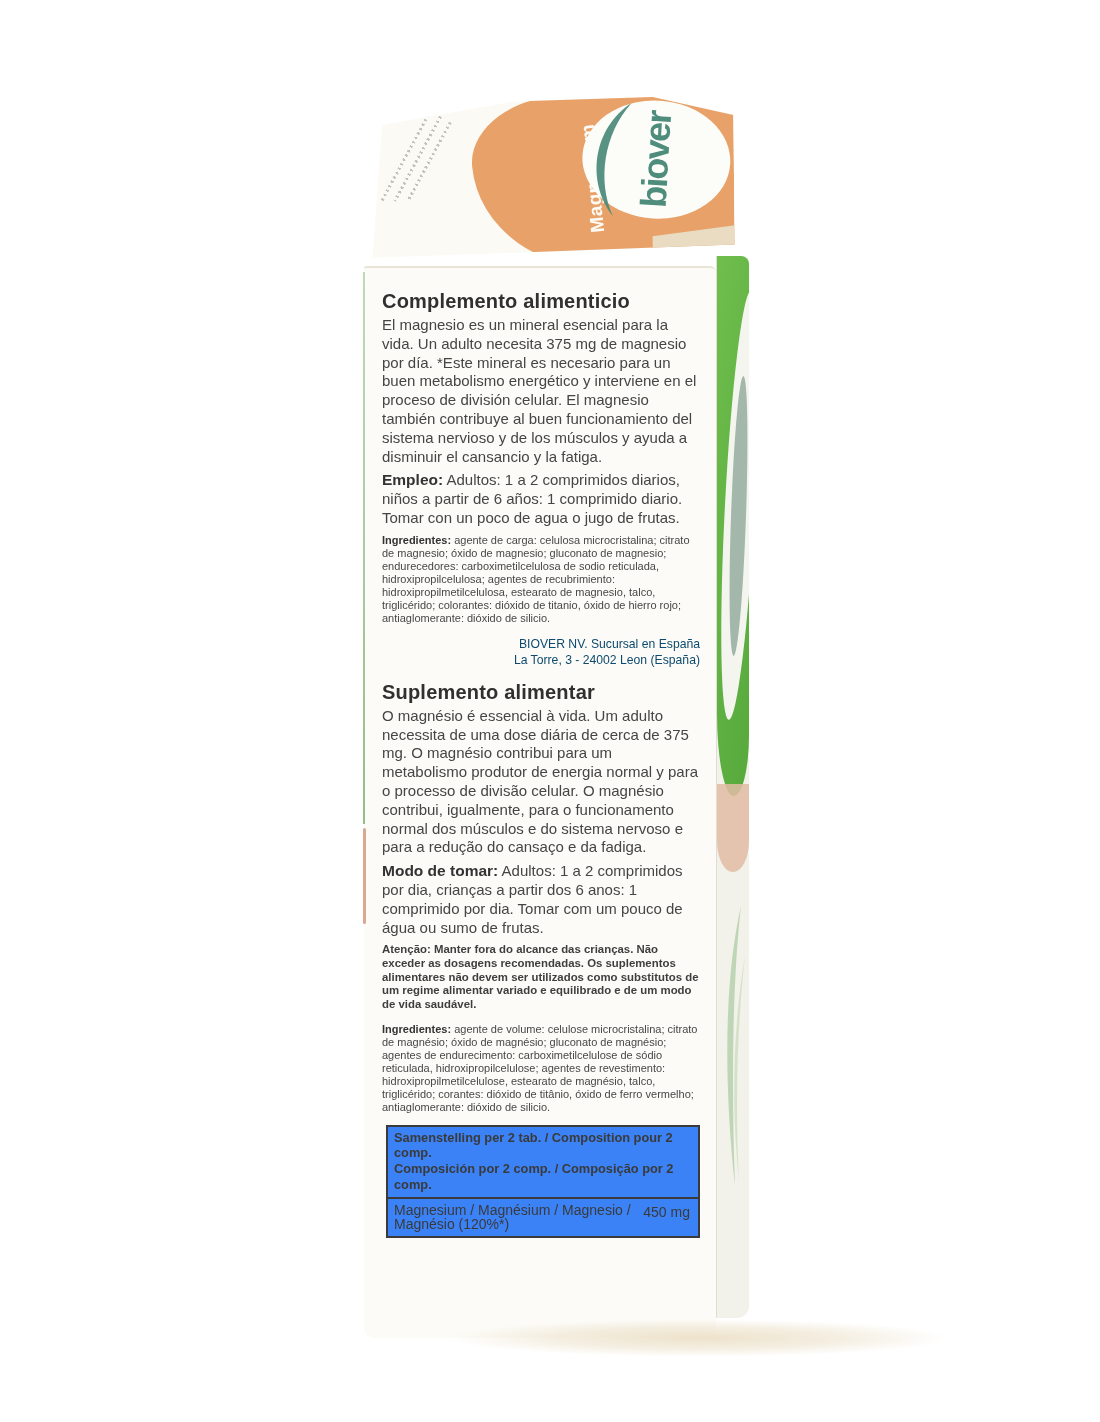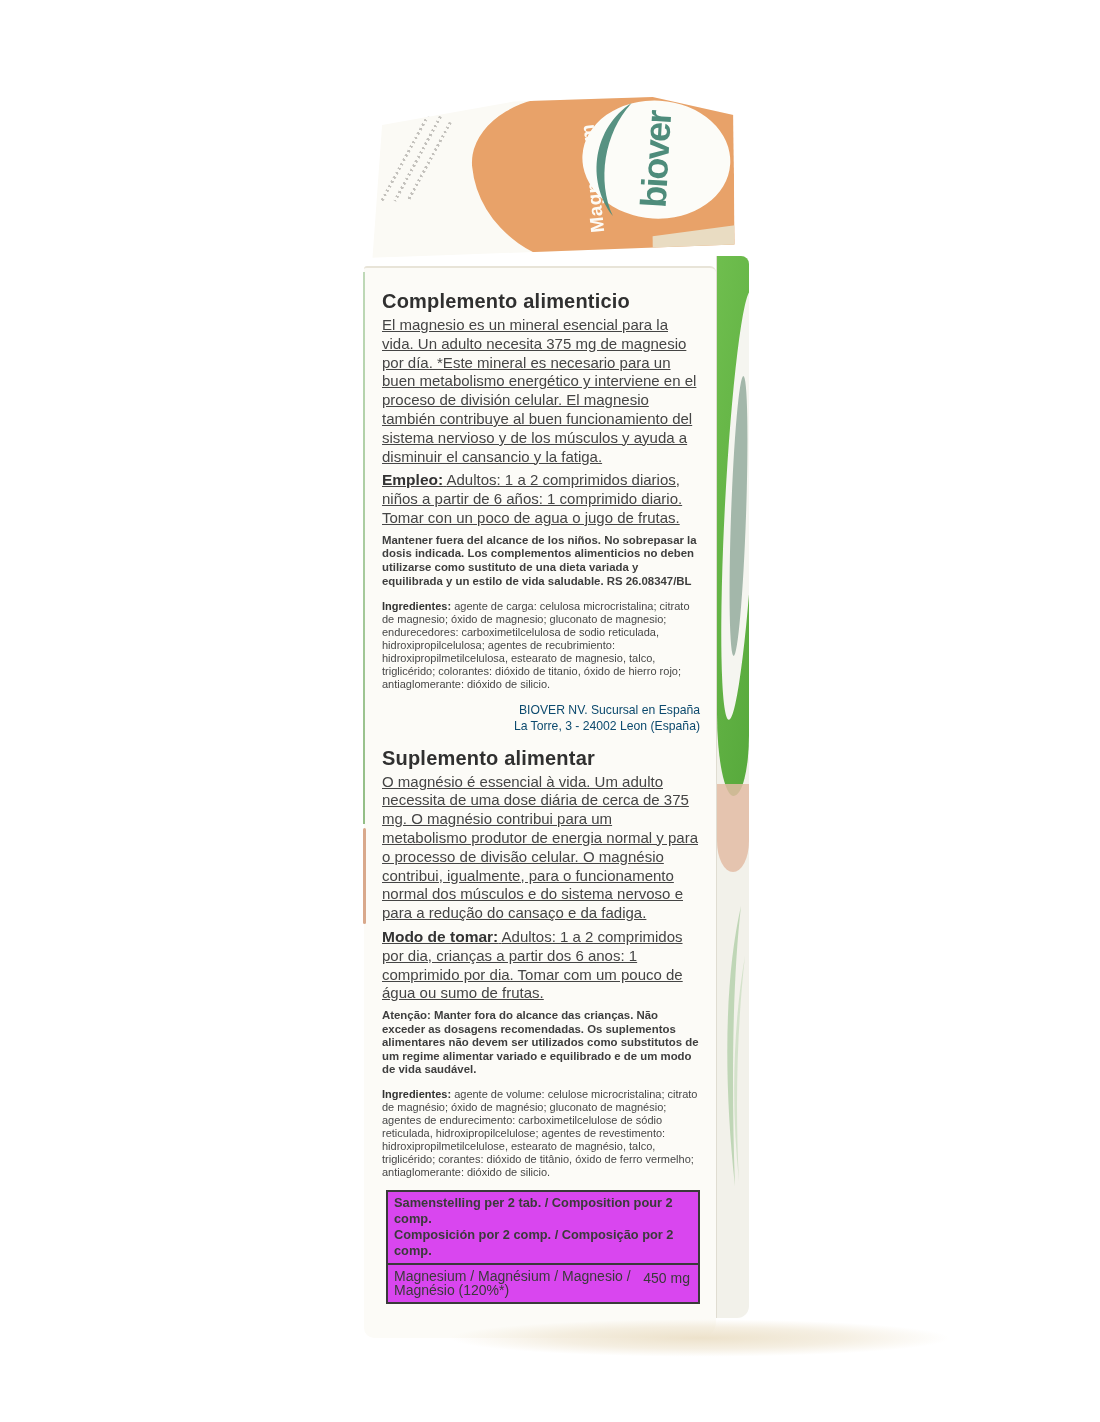--- a/index.html
+++ b/index.html
@@ -34,31 +34,31 @@
 
   
   .panel{position:absolute;left:8px;top:168px;width:352px;height:1072px;box-sizing:border-box;
          background:var(--box-white,#FCFBF7);border-top:2px solid #E8E4D8;
          border-radius:3px 6px 16px 10px;padding:22px 16px 0 18px;color:#454545;}
   .edge-green{position:absolute;left:-1px;top:4px;width:2px;height:552px;
               background:linear-gradient(#BFD9B8,#93BE86);}
   .edge-tan{position:absolute;left:-1px;top:560px;width:3px;height:96px;background:#D9A98C;
             border-radius:2px;}
   .h1{font-size:20px;font-weight:bold;color:#303030;margin:0 0 3px 0;letter-spacing:0.2px;}
-  .body-p{font-size:15px;line-height:18.8px;margin:0;text-decoration:underline;}
+  .body-p{font-size:15px;line-height:18.8px;margin:0;}
   .usage{margin-top:5px;}
   .usage b{font-size:15.5px;color:#333;}
   .warn{font-size:11.4px;font-weight:bold;line-height:13.6px;color:#3e3e3e;margin-top:6px;}
   .ingr{font-size:11px;line-height:13px;margin-top:6px;color:#474747;}
   .ingr b{color:#333;}
   .addr{font-size:12.2px;line-height:16.5px;margin-top:6px;color:#0c4a6e;text-align:right;}
   .sect-pt{margin-top:12px;}
 
   
-  .tbl{margin:10px 0 0 4px;border:2px solid #3a3a3a;color:#3a3a3a;background:#d946ef;}
+  .tbl{margin:10px 0 0 4px;border:2px solid #3a3a3a;color:#3a3a3a;background:#3b82f6;}
   .tbl-head{padding:3px 6px 4px;border-bottom:2px solid #3a3a3a;font-weight:bold;
             font-size:12.8px;line-height:15.8px;}
   .tbl-row{display:flex;justify-content:space-between;align-items:flex-start;
            padding:4px 6px 5px;font-size:14px;line-height:14.2px;}
   .tbl-row .val{white-space:nowrap;padding:2px 2px 0 10px;}
   .tbl-foot{margin:3px 0 0 4px;border:1.5px solid #3a3a3a;padding:3px 6px 4px;
             font-size:10.6px;line-height:13.6px;color:#3a3a3a;background:#FCFBF7;}
 
   
   .side{position:absolute;left:360px;top:158px;width:32px;height:1062px;overflow:hidden;
@@ -105,21 +105,20 @@
     </div>
 
     <div class="panel">
       <div class="edge-green"></div>
       <div class="edge-tan"></div>
 
       <div>
         <div class="h1">Complemento alimenticio</div>
         <p class="body-p">El magnesio es un mineral esencial para la vida. Un adulto necesita 375 mg de magnesio por día. *Este mineral es necesario para un buen metabolismo energético y interviene en el proceso de división celular. El magnesio también contribuye al buen funcionamiento del sistema nervioso y de los músculos y ayuda a disminuir el cansancio y la fatiga.</p>
         <p class="body-p usage"><b>Empleo:</b> <span>Adultos: 1 a 2 comprimidos diarios, niños a partir de 6 años: 1 comprimido diario. Tomar con un poco de agua o jugo de frutas.</span></p>
-        <p class="warn">Mantener fuera del alcance de los niños. No sobrepasar la dosis indicada. Los complementos alimenticios no deben utilizarse como sustituto de una dieta variada y equilibrada y un estilo de vida saludable. RS 26.08347/BL</p>
         <p class="ingr"><b>Ingredientes:</b> <span>agente de carga: celulosa microcristalina; citrato de magnesio; óxido de magnesio; gluconato de magnesio; endurecedores: carboximetilcelulosa de sodio reticulada, hidroxipropilcelulosa; agentes de recubrimiento: hidroxipropilmetilcelulosa, estearato de magnesio, talco, triglicérido; colorantes: dióxido de titanio, óxido de hierro rojo; antiaglomerante: dióxido de silicio.</span></p>
         <div class="addr">
           <div>BIOVER NV. Sucursal en España</div>
           <div>La Torre, 3 - 24002 Leon (España)</div>
         </div>
       </div>
 
       <div class="sect-pt">
         <div class="h1">Suplemento alimentar</div>
         <p class="body-p">O magnésio é essencial à vida. Um adulto necessita de uma dose diária de cerca de 375 mg. O magnésio contribui para um metabolismo produtor de energia normal y para o processo de divisão celular. O magnésio contribui, igualmente, para o funcionamento normal dos músculos e do sistema nervoso e para a redução do cansaço e da fadiga.</p>

